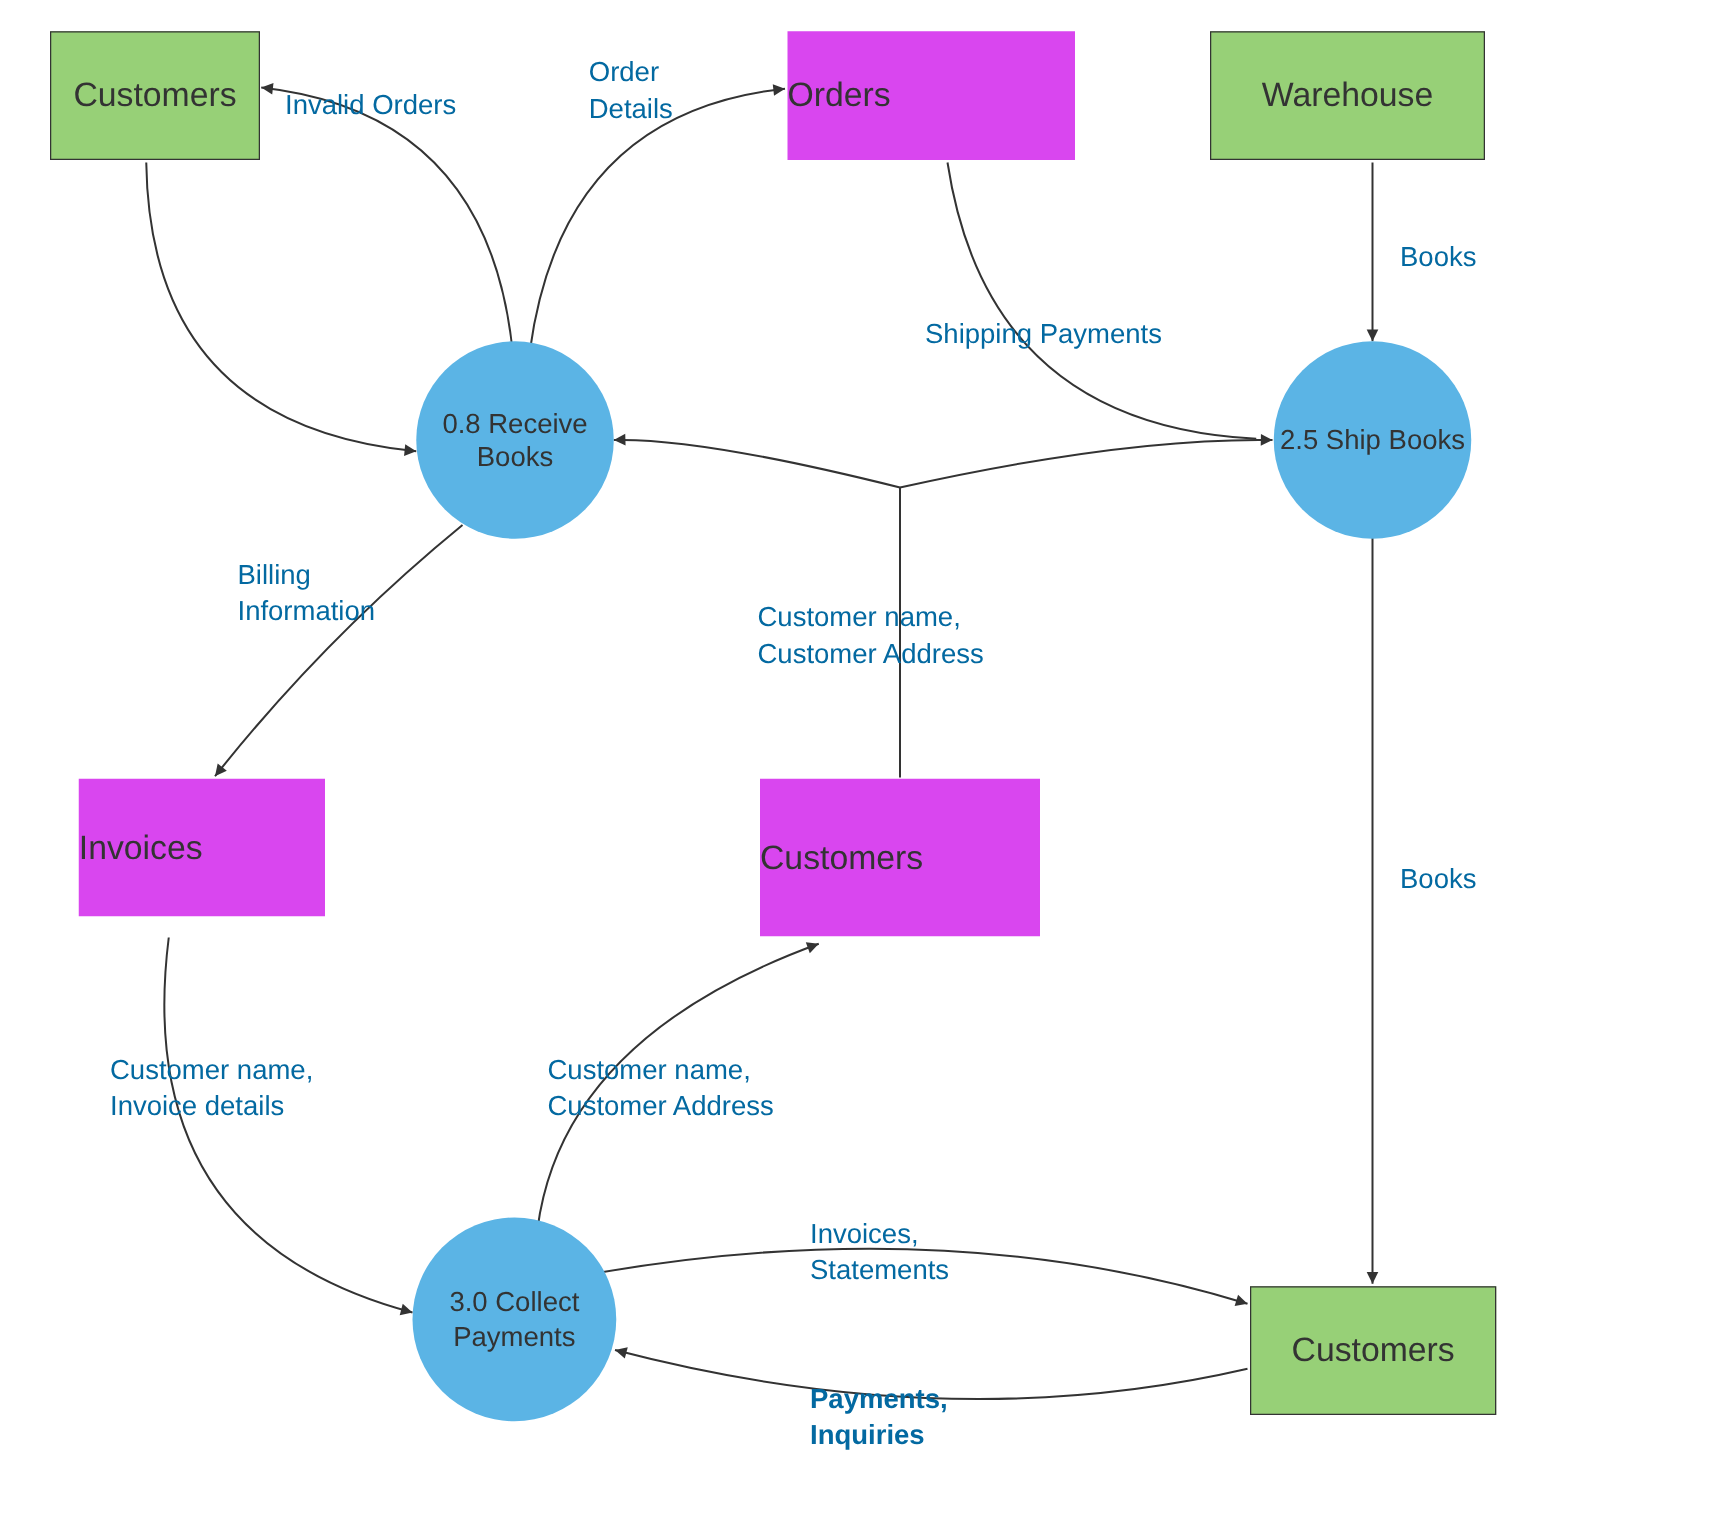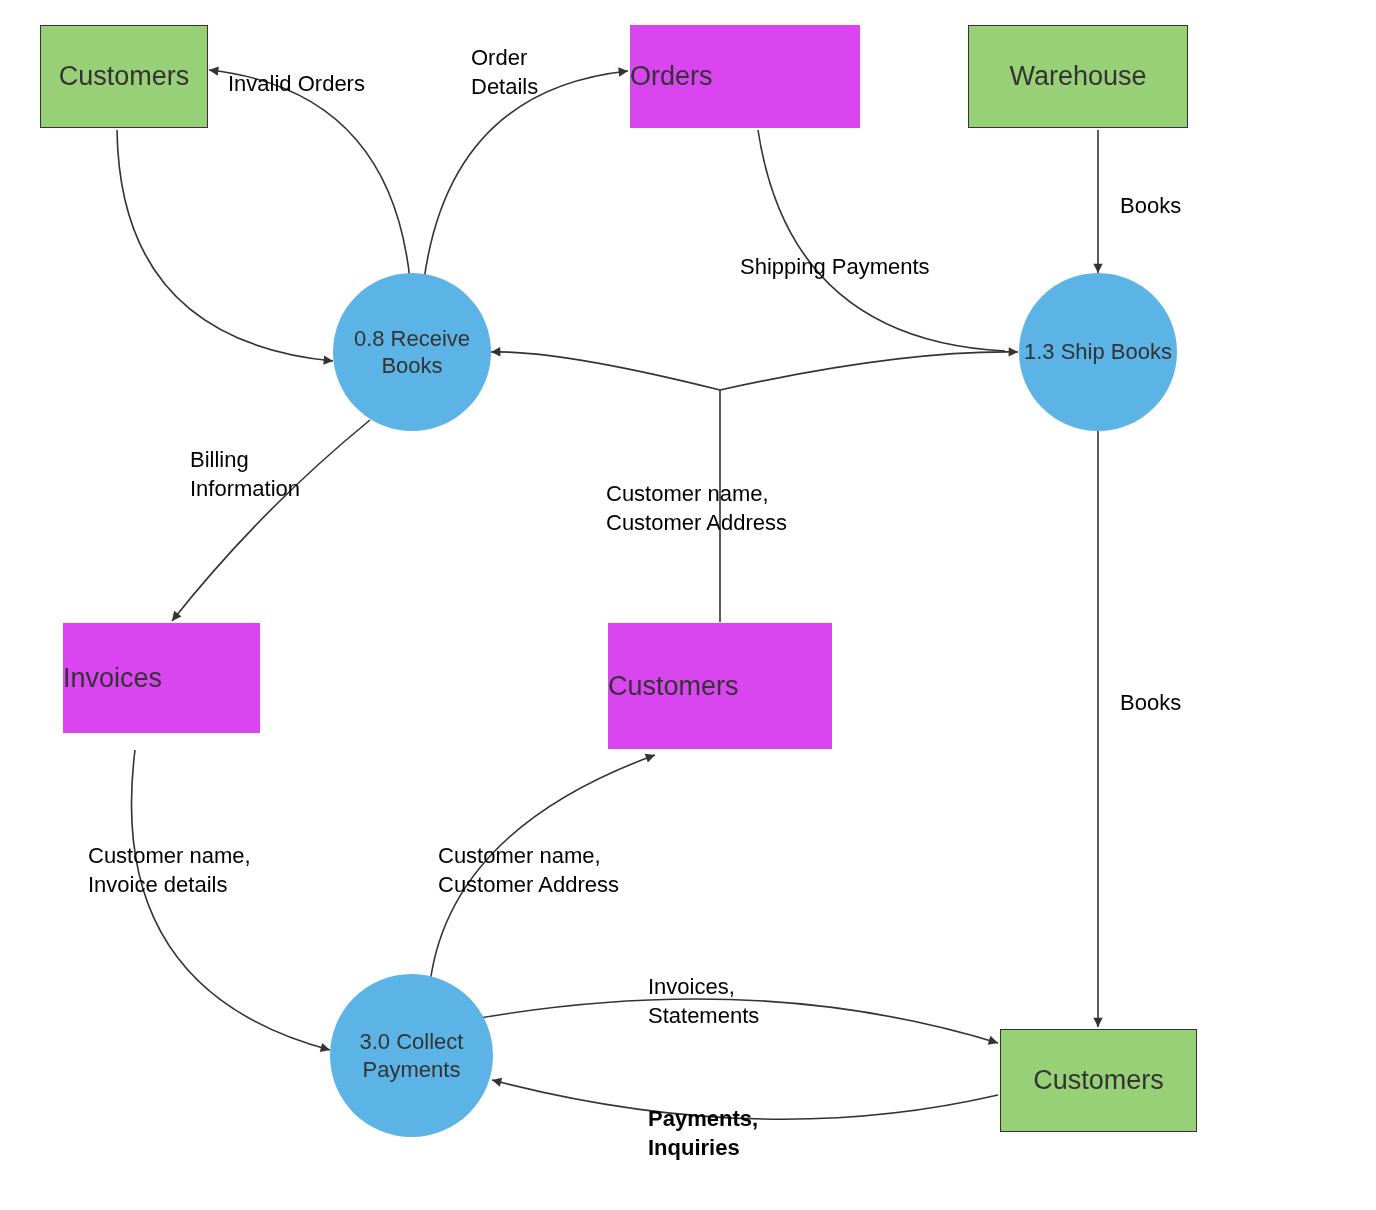--- a/index.html
+++ b/index.html
@@ -48,21 +48,21 @@
     justify-content: center;
     font-size: 22px;
     color: #333333;
     text-align: center;
     line-height: 1.25;
     box-sizing: border-box;
   }
   .label {
     position: absolute;
     font-size: 22px;
-    color: #000000;
+    color: #0369a1;
     line-height: 1.3;
     white-space: pre;
   }
   svg {
     position: absolute;
     top: 0;
     left: 0;
     width: 1376px;
     height: 1210px;
     pointer-events: none;
@@ -132,21 +132,21 @@
 <div class="datastore" style="left:608px; top:623px; width:224px; height:126px;">
   <span>Customers</span>
 </div>
 
 <div class="process" style="left:333px; top:273px; width:158px; height:158px;">
   <span>0.8
 Receive
 Books</span>
 </div>
 <div class="process" style="left:1019px; top:273px; width:158px; height:158px;">
-  <span>1.3
+  <span>2.5
 Ship
 Books</span>
 </div>
 <div class="process" style="left:330px; top:974px; width:163px; height:163px;">
   <span>3.0
 Collect
 Payments</span>
 </div>
 
 <div class="label" style="left:228px; top:70px;">Invalid Orders</div>

